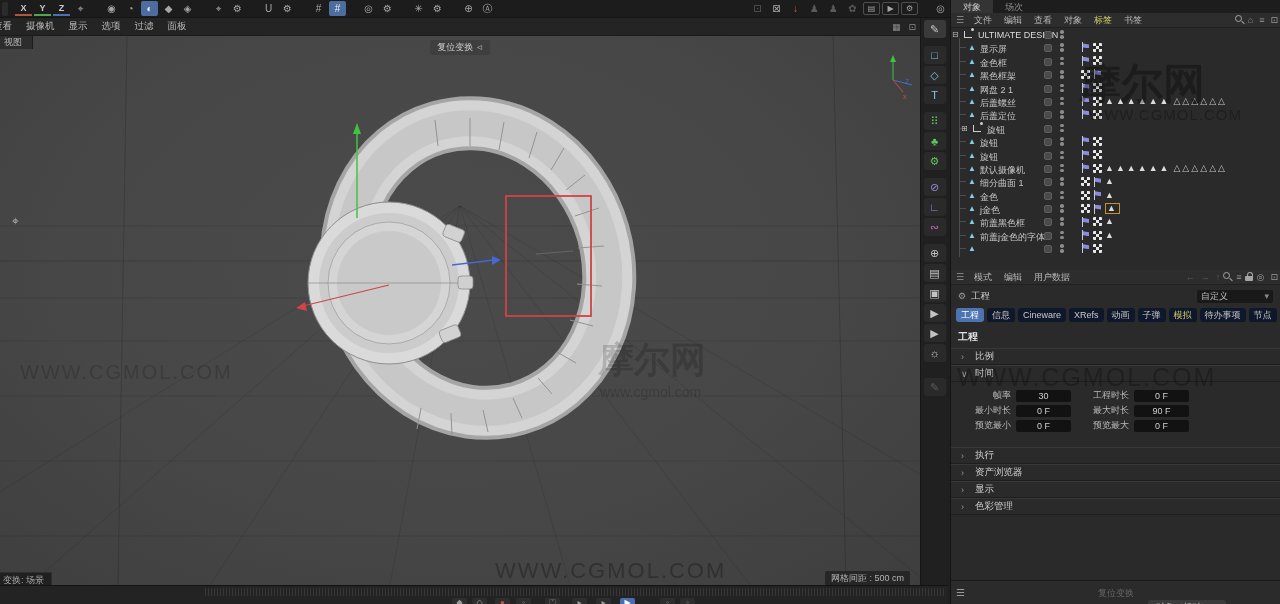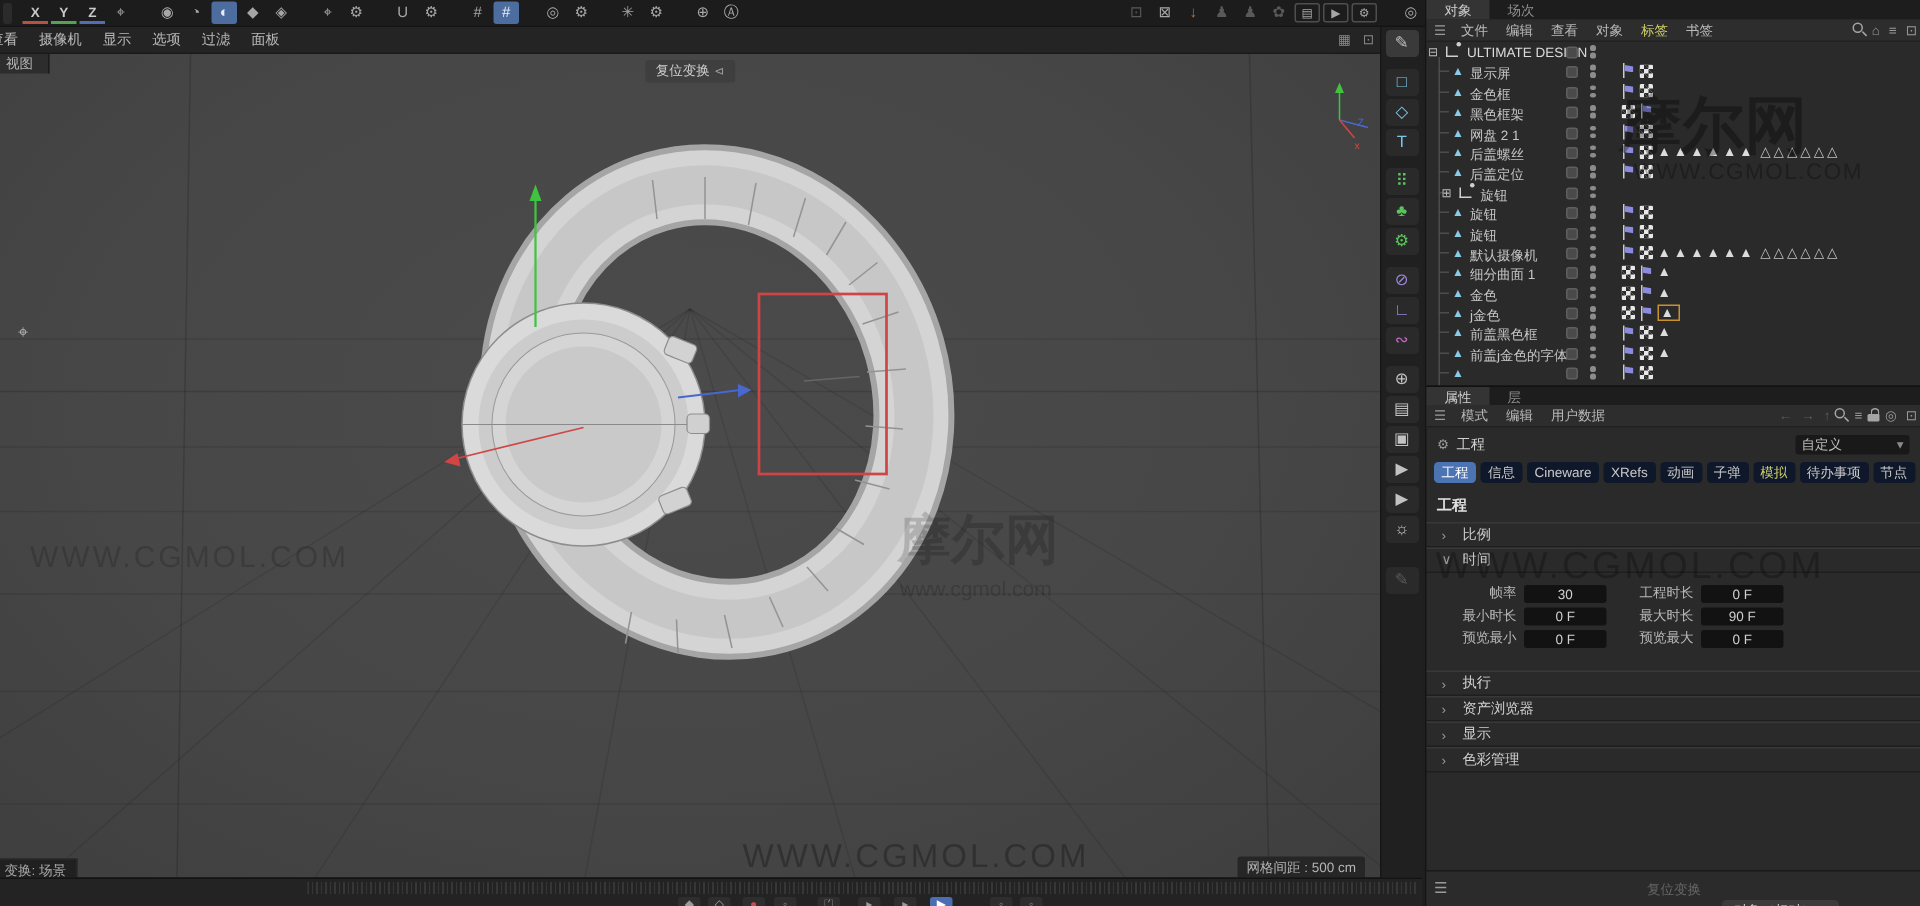--- a/index.html
+++ b/index.html
@@ -559,24 +559,20 @@
         <span class="tags">
             <span class="tflag"></span>
             <span class="ttex"></span>
           </span>
       </div>
 
       <div class="wm" style="left:128px;top:28px;font-size:42px;font-weight:bold;color:rgba(0,0,0,0.32);">摩尔网</div>
       <div class="wm" style="left:138px;top:78px;font-size:15px;letter-spacing:1px;color:rgba(0,0,0,0.28);">WWW.CGMOL.COM</div>
     </div>
 
-    <div class="ptabs" id="attabs" style="border-top:1px solid #111;">
-      <span class="ptab act">属性</span>
-      <span class="ptab">层</span>
-    </div>
     <div class="pmenu" id="atmenu">
       <span class="burger">☰</span>
       <span class="m">模式</span>
       <span class="m">编辑</span>
       <span class="m">用户数据</span>
       <span class="flexsp"></span>
       <span class="ric" style="color:#5c5c5c;">←</span>
       <span class="ric" style="color:#5c5c5c;">→</span>
       <span class="ric" style="color:#5c5c5c;">↑</span>
       <span class="icoS"></span>

